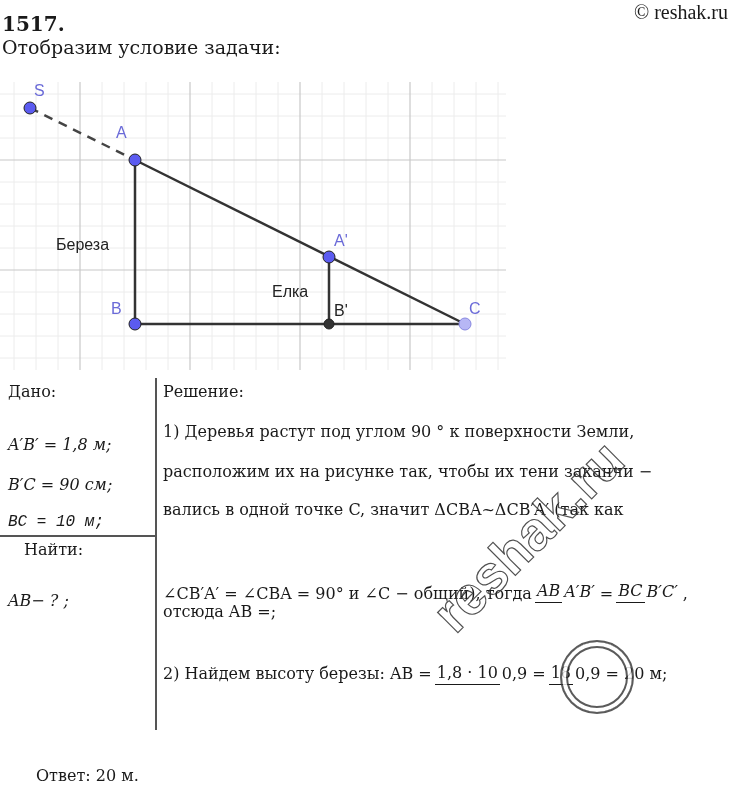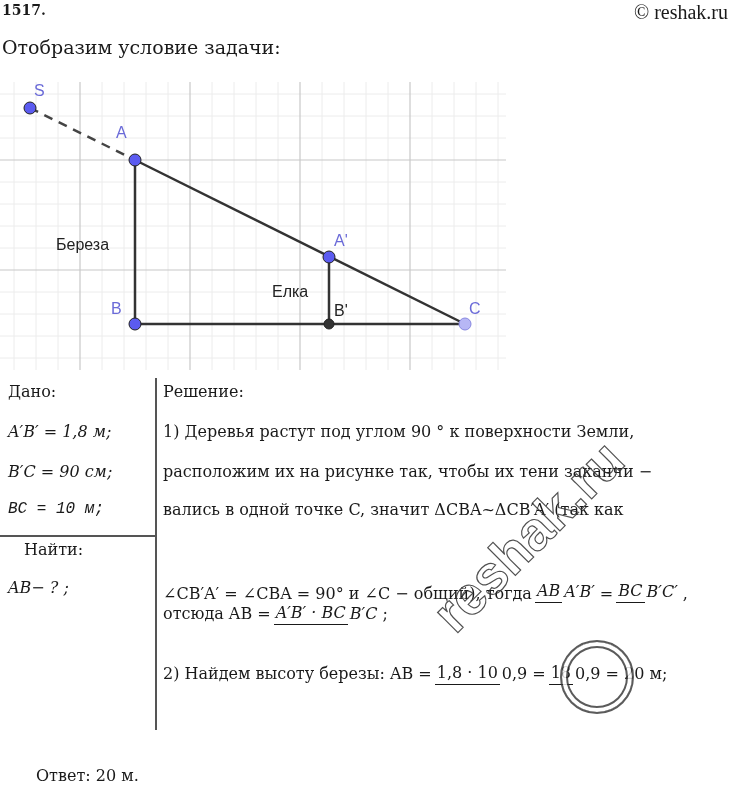--- a/index.html
+++ b/index.html
@@ -1,24 +1,24 @@
 <!DOCTYPE html>
 <html><head>
 <meta charset="utf-8">
 <style>
   html, body { margin: 0; padding: 0; background: #ffffff; }
   body { width: 738px; height: 792px; position: relative; overflow: hidden;
          font-family: "DejaVu Serif", "Liberation Serif", serif; color: #1a1a1a; }
   .abs { position: absolute; }
-  .num { left: 2px; top: 2px; font-size: 14px; font-weight: bold; }
+  .num { left: 2px; top: 12px; font-size: 20px; font-weight: bold; }
   .copy { right: 10px; top: 1px; font-family: "Liberation Serif", serif; font-size: 20px; }
   .intro { left: 2px; top: 36px; font-size: 19px; }
   .fig { left: 0; top: 82px; width: 506px; height: 288px; }
   .t { font-size: 16px; white-space: nowrap; }
-  .it { font-style: italic; }
+  .it { font-style: italic; margin-top: 13px; }
   .vline { left: 155px; top: 378px; width: 1.5px; height: 352px; background: #555; }
   .hline { left: 0; top: 535px; width: 156px; height: 1.5px; background: #555; }
   .frac { display: inline-flex; flex-direction: row; align-items: center; vertical-align: middle; margin: 0 3px; }
   .frac > span { padding: 0 2px; line-height: 22px; }
   .frac > span:first-child { border-bottom: 1.5px solid #1a1a1a; }
   .wm { left: 420px; top: 600px; font-family: "Liberation Sans", sans-serif; font-size: 54px; font-weight: bold;
         color: transparent; -webkit-text-stroke: 1.2px #333; transform: rotate(-45deg); transform-origin: 0 0; opacity: .85; }
   .wm-c { left: 560px; top: 640px; width: 70px; height: 70px; border: 2px solid #333; border-radius: 50%;
           box-shadow: inset 0 0 0 4px #fff, inset 0 0 0 6px #333; opacity: .8; }
 </style>
@@ -123,24 +123,20 @@
   <span>=</span>
   <span class="frac it">
     <span>BC</span>
     <span>B′C′</span>
   </span>
   <span>,</span>
 </div>
 
 <div class="abs t" style="left:163px; top:602px; display:flex; align-items:center;justify-content:flex-end;">
   <span>отсюда AB =</span>
-  <span class="frac it">
-    <span>A′B′ · BC</span>
-    <span>B′C</span>
-  </span>
   <span>;</span>
 </div>
 
 <div class="abs t" style="left:163px; top:662px; display:flex; align-items:center;">
   <span>2) Найдем высоту березы: AB =</span>
   <span class="frac">
     <span>1,8 · 10</span>
     <span>0,9</span>
   </span>
   <span>=</span>

